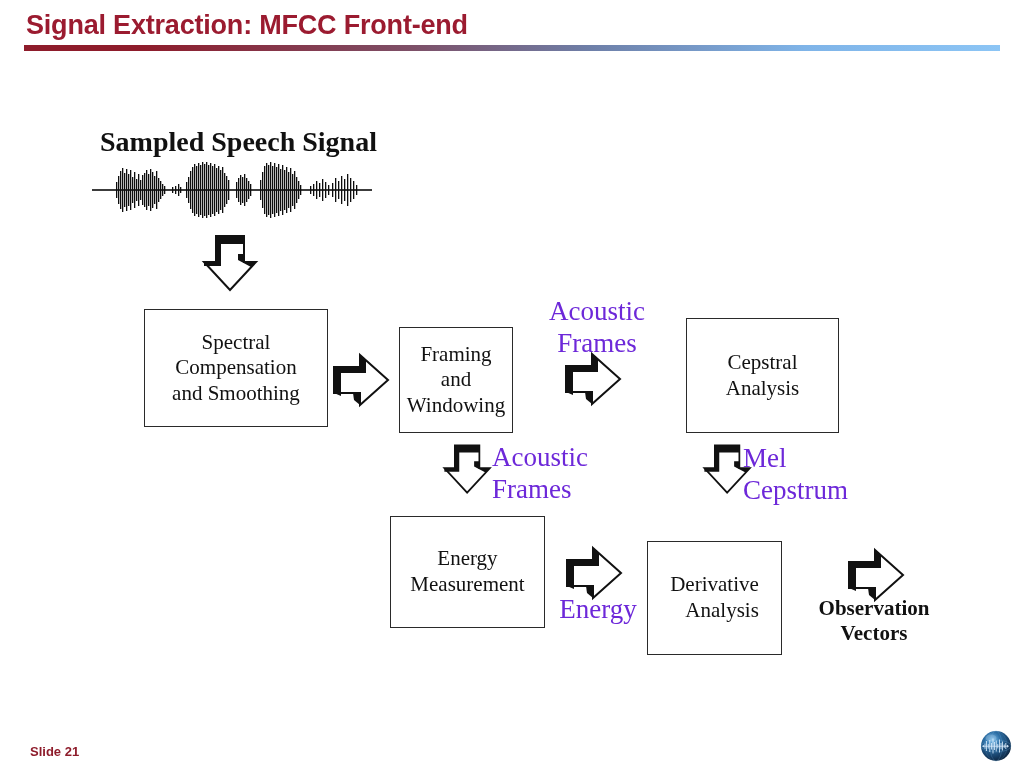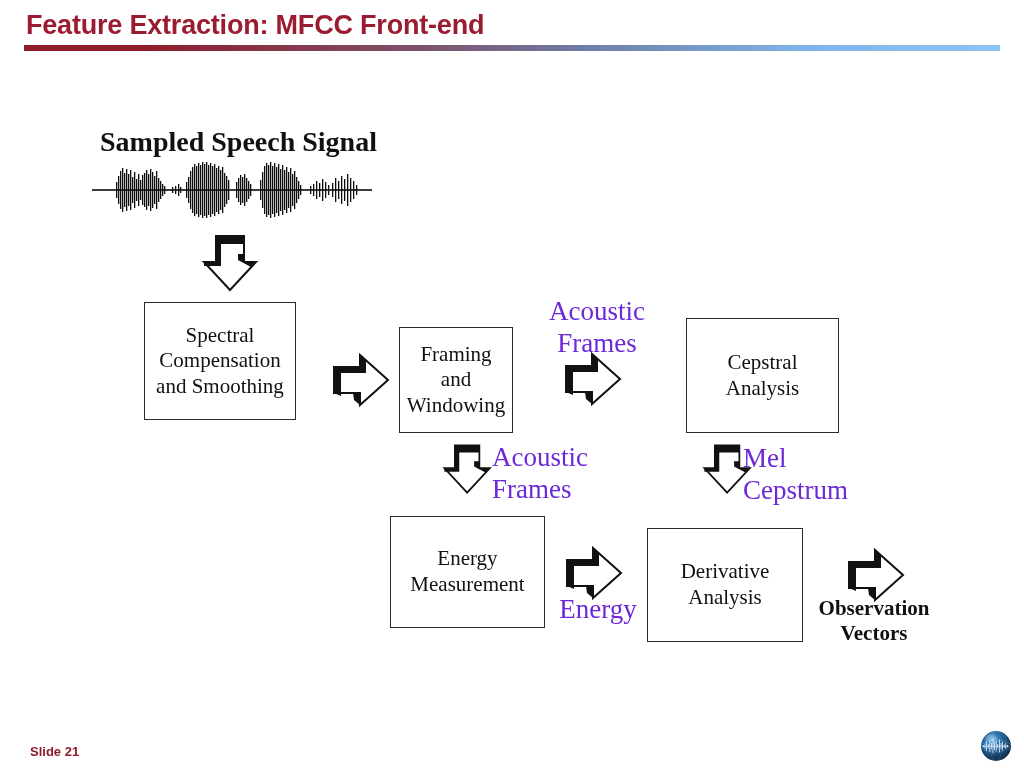--- a/index.html
+++ b/index.html
@@ -70,25 +70,25 @@
     background: #ffffff;
     display: flex;
     align-items: center;
     justify-content: center;
     text-align: center;
     font-family: "Liberation Serif", serif;
     font-size: 21px;
     line-height: 1.22;
     color: #111111;
   }
-  #box-spectral   { left: 144px; top: 302px; width: 152px; height: 118px; }
+  #box-spectral   { left: 144px; top: 309px; width: 184px; height: 118px; }
   #box-framing    { left: 399px; top: 327px; width: 114px; height: 106px; }
   #box-cepstral   { left: 647px; top: 318px; width: 153px; height: 115px; margin-left: 39px; }
   #box-energy     { left: 390px; top: 516px; width: 155px; height: 112px; }
-  #box-derivative { left: 647px; top: 528px; width: 156px; height: 114px; }
+  #box-derivative { left: 647px; top: 541px; width: 135px; height: 114px; text-align: right; }
 
   
   .edge-label {
     position: absolute;
     font-family: "Liberation Serif", serif;
     font-size: 27px;
     line-height: 1.18;
     color: #6d28d9;
     text-align: center;
     white-space: pre-line;
@@ -130,21 +130,21 @@
     position: absolute;
     left: 979px;
     top: 729px;
     width: 34px;
     height: 34px;
   }
 </style>
 </head>
 <body>
 
-<div id="slide-title">Feature Extraction: MFCC Front-end</div>
+<div id="slide-title">Signal Extraction: MFCC Front-end</div>
 <div id="title-rule"></div>
 
 <div id="diagram">
 
   <div class="wave-title">Sampled Speech Signal</div>
 
   <svg class="wave-svg" width="280" height="60" viewBox="0 0 280 60">
     <g fill="#0d0d0d">
       <rect x="0" y="29.2" width="280" height="1.6"></rect>
 

